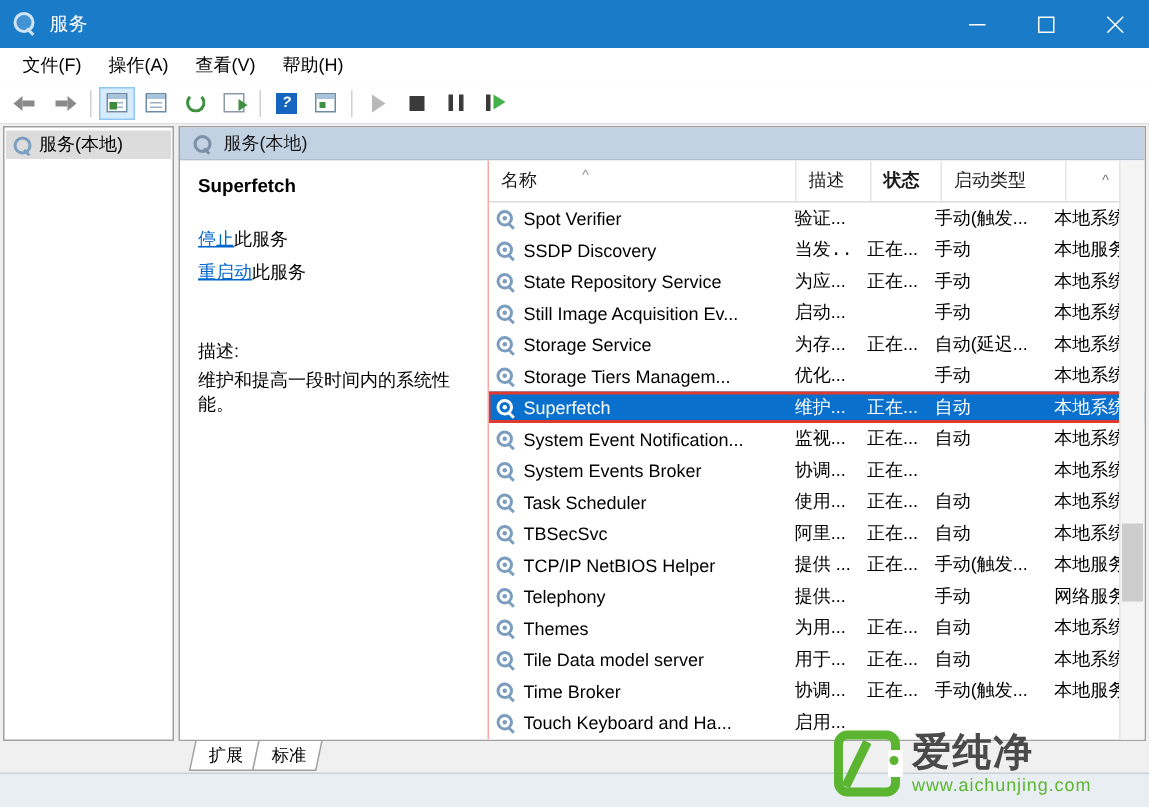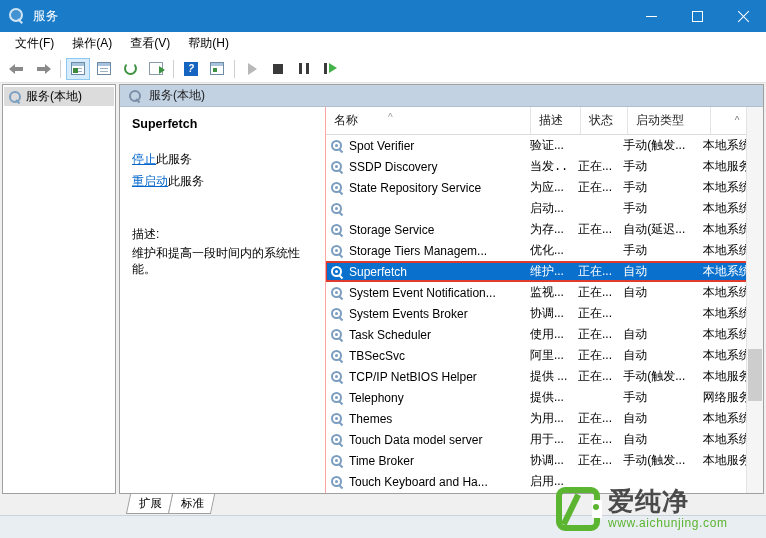--- a/index.html
+++ b/index.html
@@ -213,21 +213,21 @@
     border-right: 1px solid #e4e4e4;
     padding-left: 8px; box-sizing: border-box; overflow: hidden; white-space: nowrap;
   }
   .list-header .col { position: relative; }
   .sort-caret {
     position: absolute; left: 62px; top: 6px;
     color: #9a9a9a; font-size: 10px; line-height: 1;
   }
   .col-name   { width: 205px; }
   .col-desc   { width: 50px; align-items: center; }
-  .col-state  { width: 47px; }
+  .col-state  { width: 47px; font-weight: bold; }
   .col-start  { width: 83px; }
   .col-logon  { width: 71px; }
   .hdr-scroll { flex: 1; display:flex; align-items:center; justify-content:center; color:#7a7a7a; font-size:10px; }
 
   .rows { position: relative; }
   .row {
     display: flex; height: 21px; align-items: stretch;
     font-size: 12px; color: #000;
   }
   .row .cell {
@@ -504,20 +504,21 @@
                 <div class="cell" style="width: 47px;">正在...</div>
                 <div class="cell" style="width: 83px;">手动</div>
                 <div class="cell" style="width: 71px;">本地系统</div>
               </div>
               <div class="row">
                 <div class="cell c-name" style="width: 205px;">
                   <span class="svc-ico">
                     <i class="gear"></i>
                     <i class="gear-hdl"></i>
                   </span>
+                  <span>Still Image Acquisition Ev...</span>
                 </div>
                 <div class="cell" style="width: 50px;">启动...</div>
                 <div class="cell" style="width: 47px;"></div>
                 <div class="cell" style="width: 83px;">手动</div>
                 <div class="cell" style="width: 71px;">本地系统</div>
               </div>
               <div class="row">
                 <div class="cell c-name" style="width: 205px;">
                   <span class="svc-ico">
                     <i class="gear"></i>
@@ -647,21 +648,21 @@
                 <div class="cell" style="width: 47px;">正在...</div>
                 <div class="cell" style="width: 83px;">自动</div>
                 <div class="cell" style="width: 71px;">本地系统</div>
               </div>
               <div class="row">
                 <div class="cell c-name" style="width: 205px;">
                   <span class="svc-ico">
                     <i class="gear"></i>
                     <i class="gear-hdl"></i>
                   </span>
-                  <span>Touch Data model server</span>
+                  <span>Tile Data model server</span>
                 </div>
                 <div class="cell" style="width: 50px;">用于...</div>
                 <div class="cell" style="width: 47px;">正在...</div>
                 <div class="cell" style="width: 83px;">自动</div>
                 <div class="cell" style="width: 71px;">本地系统</div>
               </div>
               <div class="row">
                 <div class="cell c-name" style="width: 205px;">
                   <span class="svc-ico">
                     <i class="gear"></i>

